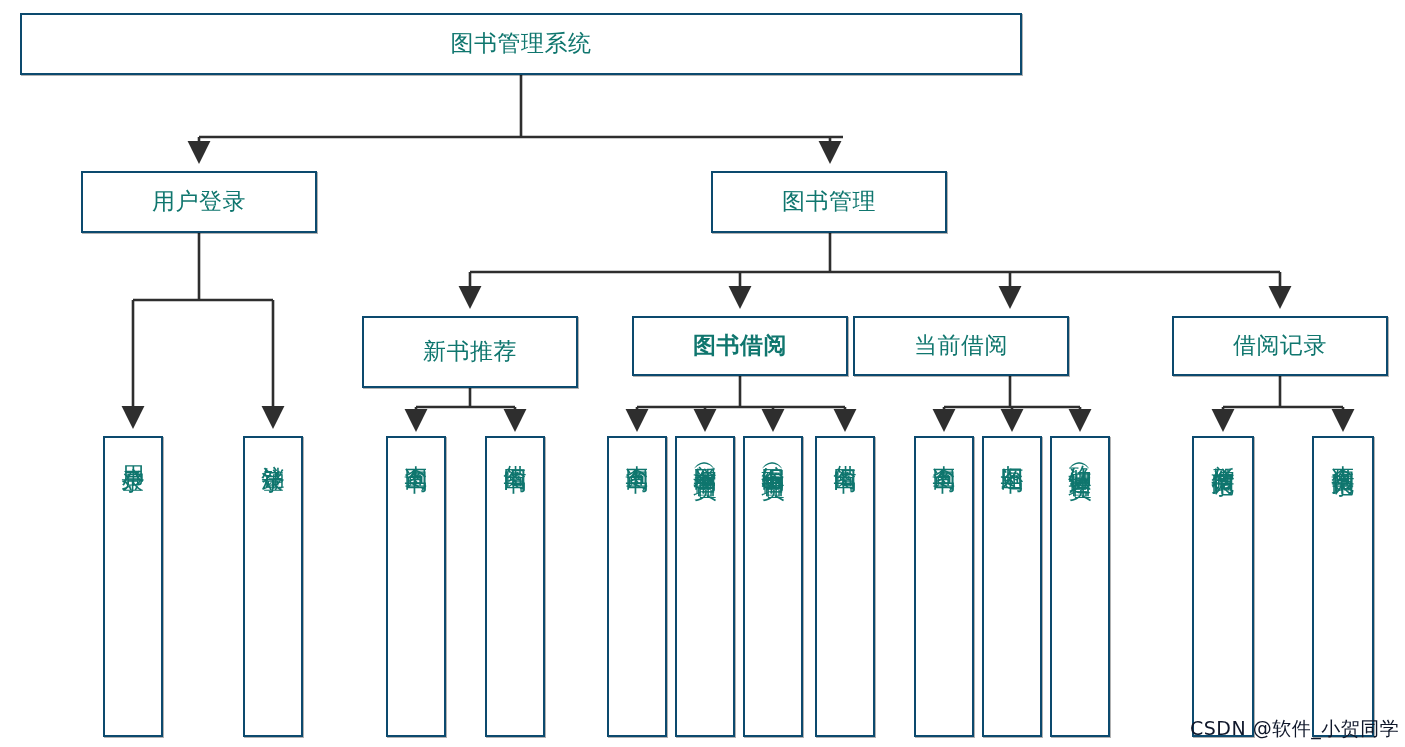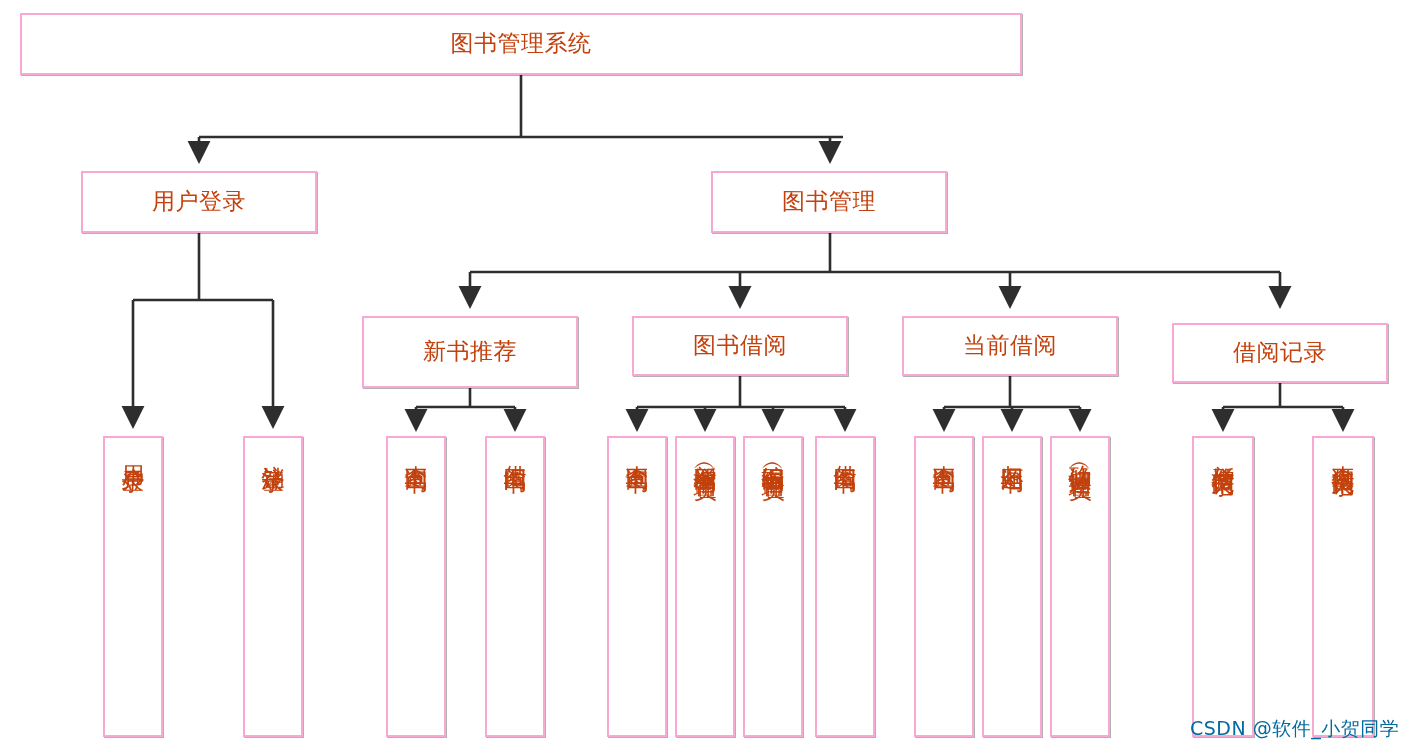--- a/index.html
+++ b/index.html
@@ -22,27 +22,27 @@
     left: 0;
     top: 0;
     width: 1405px;
     height: 747px;
     pointer-events: none;
   }
   .node {
     position: absolute;
     box-sizing: border-box;
     background: #ffffff;
-    border: 2px solid #f9a8d4;
+    border: 2px solid #0c4a6e;
     box-shadow: 1px 1px 0 rgba(0,0,0,0.30);
     display: flex;
     align-items: center;
     justify-content: center;
     text-align: center;
-    color: #c2410c;
+    color: #0f766e;
   }
   .node .label {
     display: block;
     line-height: 1.18;
   }
   .node.horiz .label {
     font-size: 23px;
     letter-spacing: 0.5px;
   }
   .node.vert {
@@ -53,21 +53,21 @@
     writing-mode: vertical-rl;
     text-orientation: upright;
     font-size: 23px;
     letter-spacing: 2px;
     line-height: 1.0;
     white-space: nowrap;
   }
   .watermark {
     position: absolute;
     font-size: 19px;
-    color: #0369a1;
+    color: #0f172a;
     white-space: nowrap;
     letter-spacing: 0.5px;
   }
 </style>
 </head>
 <body>
 
 <div id="canvas">
 
   <svg class="wires" viewBox="0 0 1405 747" xmlns="http://www.w3.org/2000/svg">
@@ -127,27 +127,27 @@
   <div class="node horiz" style="left:81px; top:171px; width:236px; height:62px;">
     <span class="label">用户登录</span>
   </div>
   <div class="node horiz" style="left:711px; top:171px; width:236px; height:62px;align-items:center;">
     <span class="label">图书管理</span>
   </div>
 
   <div class="node horiz" style="left:362px; top:316px; width:216px; height:72px;">
     <span class="label">新书推荐</span>
   </div>
-  <div class="node horiz" style="left:632px; top:316px; width:216px; height:60px;">
+  <div class="node horiz" style="left:632px; top:316px; width:216px; height:60px;font-weight:bold;">
     <span class="label">图书借阅</span>
   </div>
-  <div class="node horiz" style="left:902px; top:316px; width:216px; height:60px;">
+  <div class="node horiz" style="left:853px; top:316px; width:216px; height:60px;">
     <span class="label">当前借阅</span>
   </div>
-  <div class="node horiz" style="left:1172px; top:316px; width:216px; height:60px;margin-top:7px;">
+  <div class="node horiz" style="left:1172px; top:316px; width:216px; height:60px;">
     <span class="label">借阅记录</span>
   </div>
 
   <div class="node vert" style="left:103px; top:436px; width:60px; height:301px;">
     <span class="label">用户登录</span>
   </div>
   <div class="node vert" style="left:243px; top:436px; width:60px; height:301px;">
     <span class="label">注销登录</span>
   </div>
 

